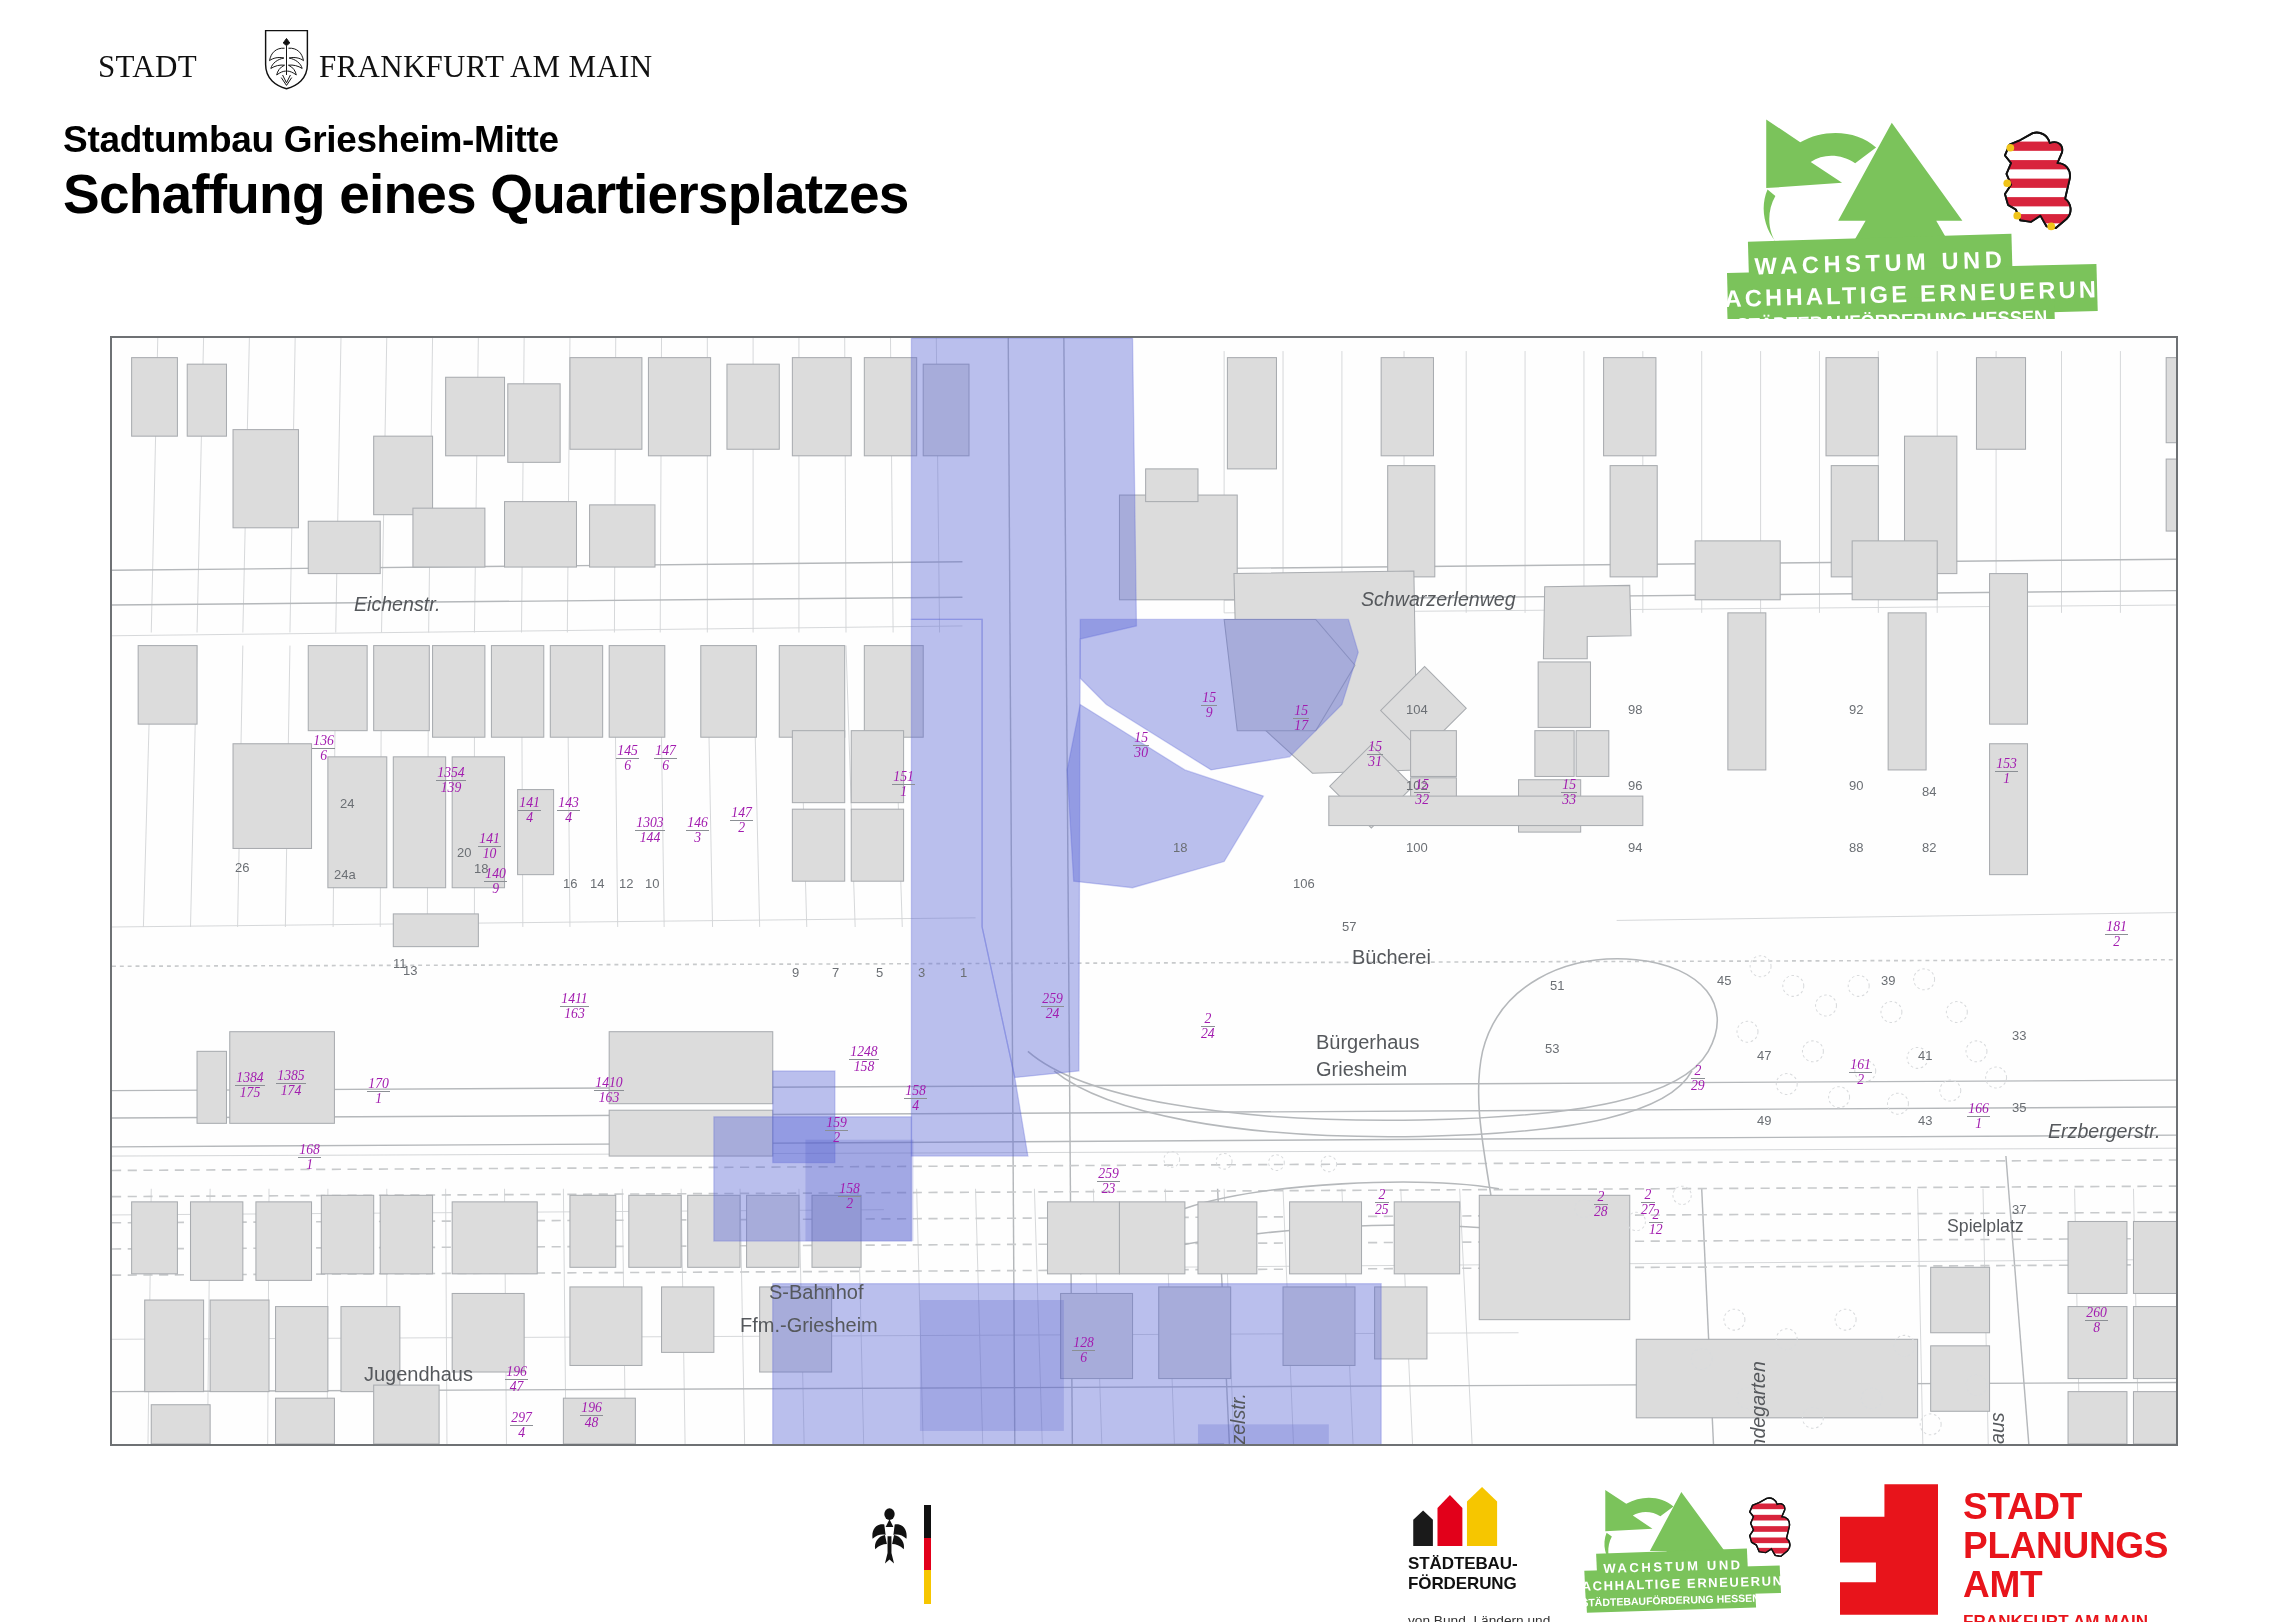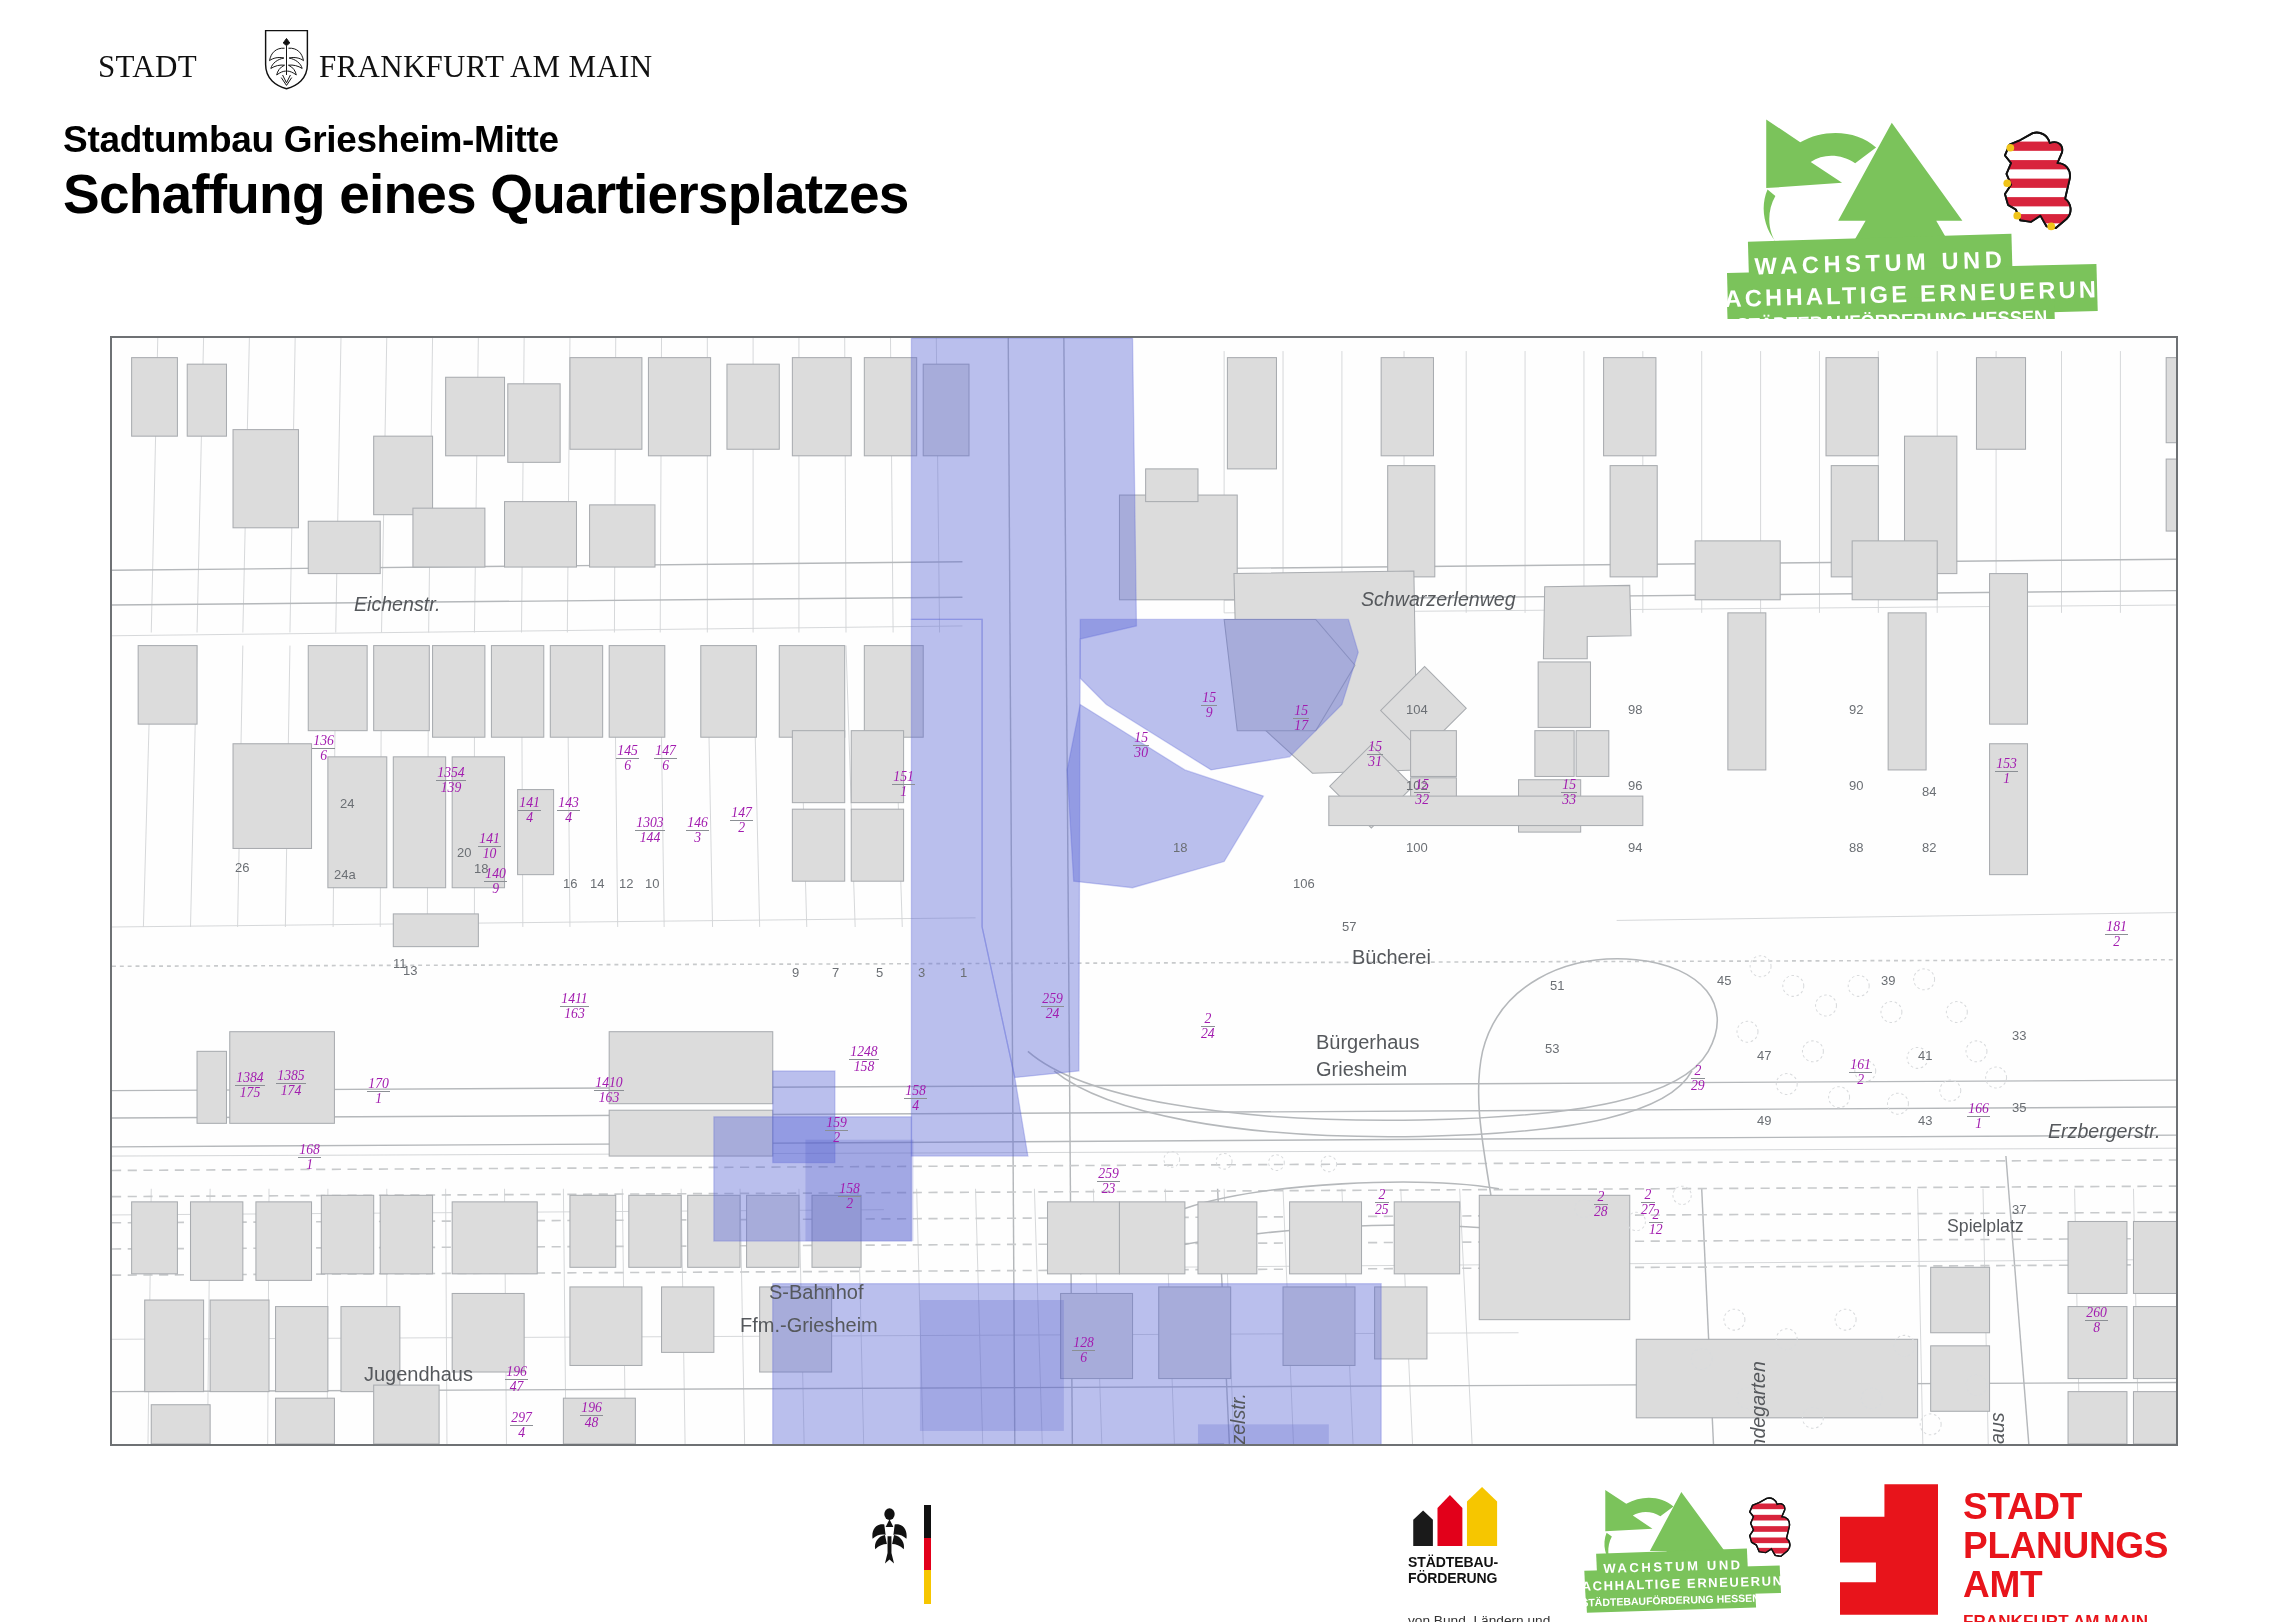--- a/index.html
+++ b/index.html
@@ -40,21 +40,21 @@
   .hnum{position:absolute;font-size:13px;color:#6b6f74;white-space:nowrap;}
   .frac{position:absolute;font-family:"Liberation Serif",serif;font-style:italic;
       font-size:13.7px;color:#a21caf;text-align:center;line-height:1.0;white-space:nowrap;}
   .frac .n{display:block;border-bottom:0.7px solid #8b8f94;padding:0 1.3px;}
 
   
   #footer{position:absolute;left:0;top:1475px;width:2295px;height:147px;}
   .flogo{position:absolute;}
   .bm-text{font-size:17.7px;line-height:1.28;font-weight:500;color:#111;white-space:nowrap;}
   .hessen-word{font-size:31px;font-weight:600;color:#1b5fae;letter-spacing:0.3px;}
-  .sbf-title{font-size:14px;font-weight:bold;color:#111;line-height:1.18;letter-spacing:-0.1px;}
+  .sbf-title{font-size:17px;font-weight:bold;color:#111;line-height:1.18;letter-spacing:-0.1px;}
   .sbf-sub{font-size:13.7px;color:#333;line-height:1.28;margin-top:5.9px;}
   .spa-word{color:#e8141b;font-weight:bold;font-size:37px;line-height:1.05;letter-spacing:-0.3px;}
   .spa-sub{color:#e8141b;font-weight:bold;font-size:17px;letter-spacing:0.1px;margin-top:7.2px;}
 </style>
 </head>
 <body>
 
 <div id="header">
 
   <div id="city-logo">

